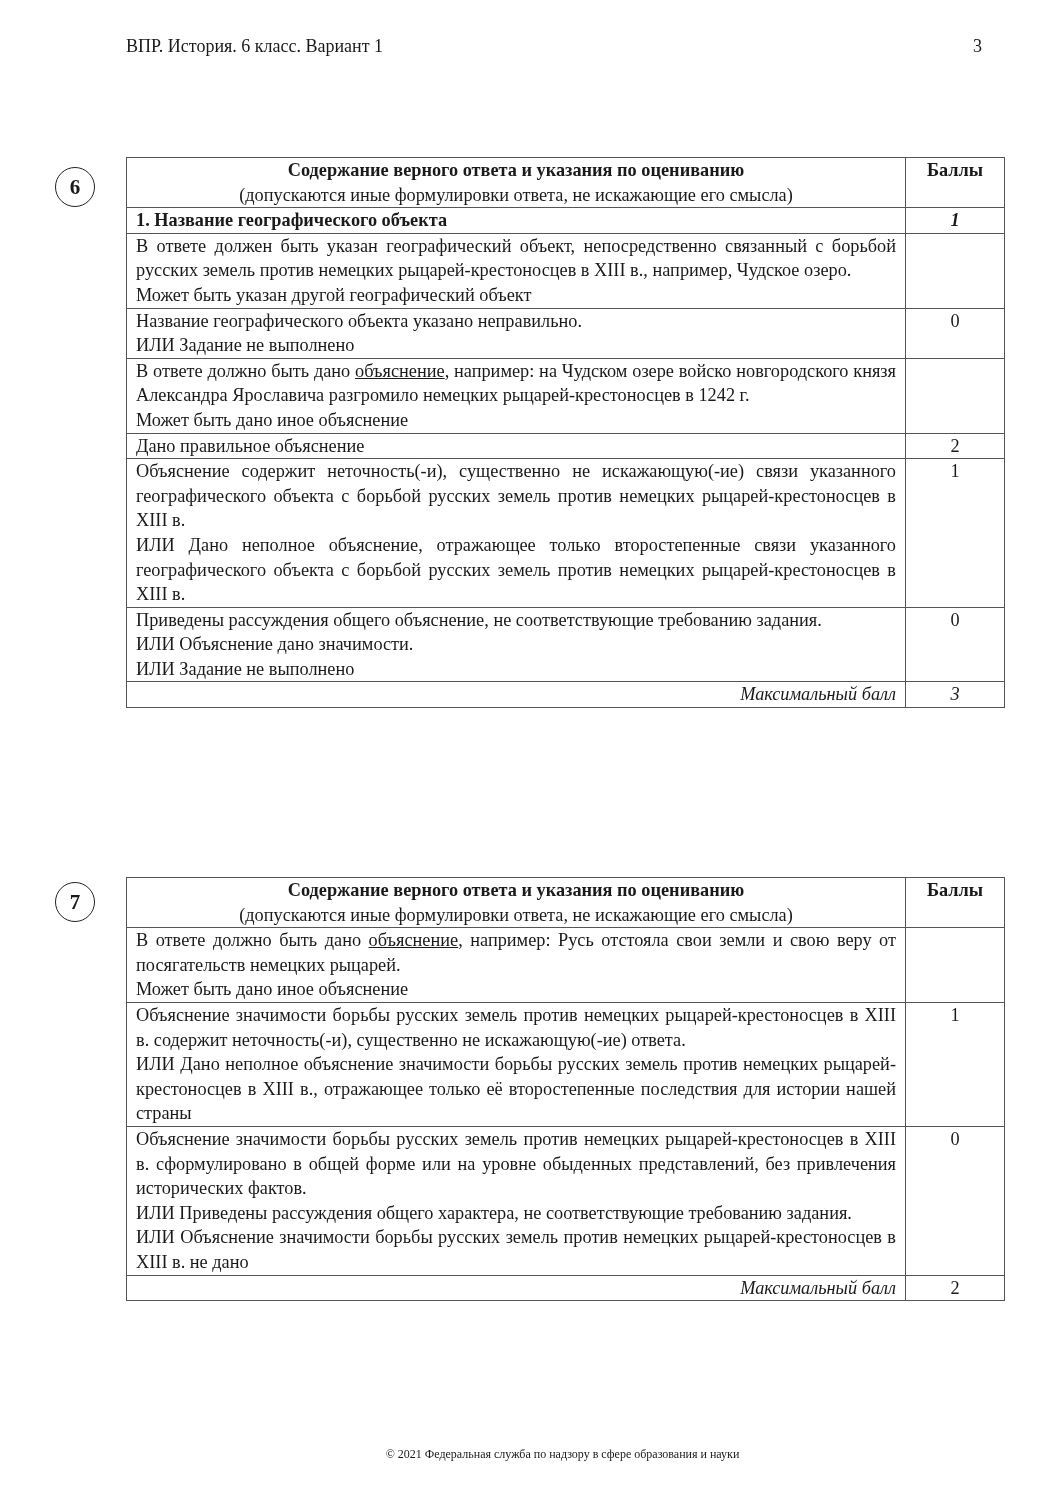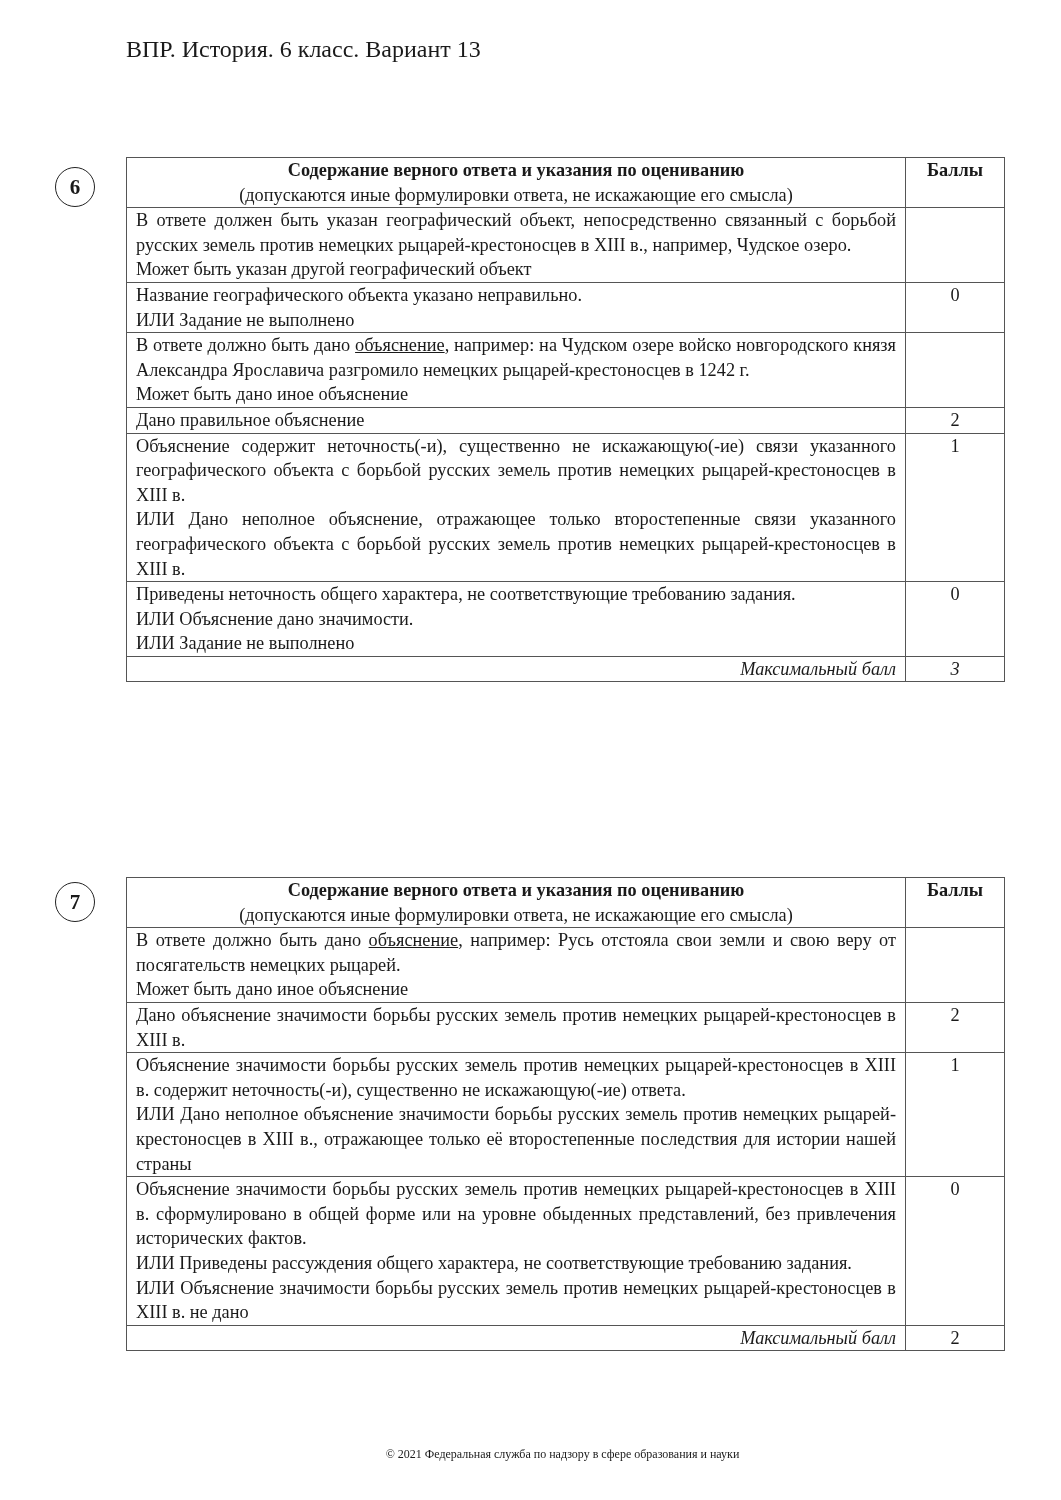--- a/index.html
+++ b/index.html
@@ -3,21 +3,21 @@
 <meta charset="utf-8">
 <style>
   html, body { margin: 0; padding: 0; background: #ffffff; }
   body {
     width: 1061px; height: 1500px; position: relative; overflow: hidden;
     font-family: "Liberation Serif", "DejaVu Serif", serif;
     color: #1a1a1a;
   }
   .page-header {
     position: absolute; top: 36px; left: 126px; width: 860px;
-    font-size: 24px; display: flex; 
+    font-size: 18px; display: flex; justify-content: space-between;
   }
   .page-header .num { margin-right: 4px; }
   .task-badge {
     position: absolute; left: 55px; width: 40px; height: 40px;
     border: 1.3px solid #222; border-radius: 50%;
     display: flex; align-items: center; justify-content: center;
     font-weight: bold; font-size: 21px; box-sizing: border-box;
   }
   table.crit {
     position: absolute; left: 126px; width: 879px;
@@ -54,20 +54,24 @@
 <div class="task-badge" style="top:167px;">6</div>
 <table class="crit" style="top:157px;">
   <tbody>
       <tr class="head">
     <td class="desc" style="text-align:center;">
       <span class="line h1">Содержание верного ответа и указания по оцениванию</span>
       <span class="line">(допускаются иные формулировки ответа, не искажающие его смысла)</span>
     </td>
     <td class="score" style="font-weight:bold;">Баллы</td>
   </tr>
+  <tr class="sec">
+    <td class="desc">1. Название географического объекта</td>
+    <td class="score">1</td>
+  </tr>
   <tr>
     <td class="desc">
       <span class="line">В ответе должен быть указан географический объект, непосредственно связанный с борьбой русских земель против немецких рыцарей-крестоносцев в XIII в., например, Чудское озеро.</span>
       <span class="line">Может быть указан другой географический объект</span>
     </td>
     <td class="score"></td>
   </tr>
   <tr>
     <td class="desc">
       <span class="line">Название географического объекта указано неправильно.</span>
@@ -90,21 +94,21 @@
   </tr>
   <tr>
     <td class="desc">
       <span class="line">Объяснение содержит неточность(-и), существенно не искажающую(-ие) связи указанного географического объекта с борьбой русских земель против немецких рыцарей-крестоносцев в XIII в.</span>
       <span class="line">ИЛИ Дано неполное объяснение, отражающее только второстепенные  связи указанного географического объекта с борьбой русских земель против немецких рыцарей-крестоносцев в XIII в.</span>
     </td>
     <td class="score">1</td>
   </tr>
   <tr>
     <td class="desc">
-      <span class="line">Приведены неточность общего характера, не соответствующие требованию задания.</span>
+      <span class="line">Приведены рассуждения общего объяснение, не соответствующие требованию задания.</span>
       <span class="line">ИЛИ Объяснение дано значимости.</span>
       <span class="line">ИЛИ Задание не выполнено</span>
     </td>
     <td class="score">0</td>
   </tr>
   <tr class="max">
     <td class="desc">Максимальный балл</td>
     <td class="score">3</td>
   </tr>
 </tbody>
@@ -122,26 +126,20 @@
   </tr>
   <tr>
     <td class="desc">
       <span class="line"><span>В ответе должно быть дано </span><span class="u">объяснение</span><span>, например: Русь отстояла свои земли и свою веру от посягательств немецких рыцарей.</span></span>
       <span class="line">Может быть дано иное объяснение</span>
     </td>
     <td class="score"></td>
   </tr>
   <tr>
     <td class="desc">
-      <span class="line">Дано объяснение значимости борьбы русских земель против немецких рыцарей-крестоносцев в XIII в.</span>
-    </td>
-    <td class="score">2</td>
-  </tr>
-  <tr>
-    <td class="desc">
       <span class="line">Объяснение значимости борьбы русских земель против немецких рыцарей-крестоносцев в XIII в. содержит неточность(-и), существенно не искажающую(-ие) ответа.</span>
       <span class="line">ИЛИ Дано неполное объяснение значимости борьбы русских земель против немецких рыцарей-крестоносцев в XIII в., отражающее только её второстепенные последствия для истории нашей страны</span>
     </td>
     <td class="score">1</td>
   </tr>
   <tr>
     <td class="desc">
       <span class="line">Объяснение значимости борьбы русских земель против немецких рыцарей-крестоносцев в XIII в. сформулировано в общей форме или на уровне обыденных представлений, без привлечения исторических фактов.</span>
       <span class="line">ИЛИ Приведены рассуждения общего характера, не соответствующие требованию задания.</span>
       <span class="line">ИЛИ Объяснение значимости борьбы русских земель против немецких рыцарей-крестоносцев в XIII в. не дано</span>

